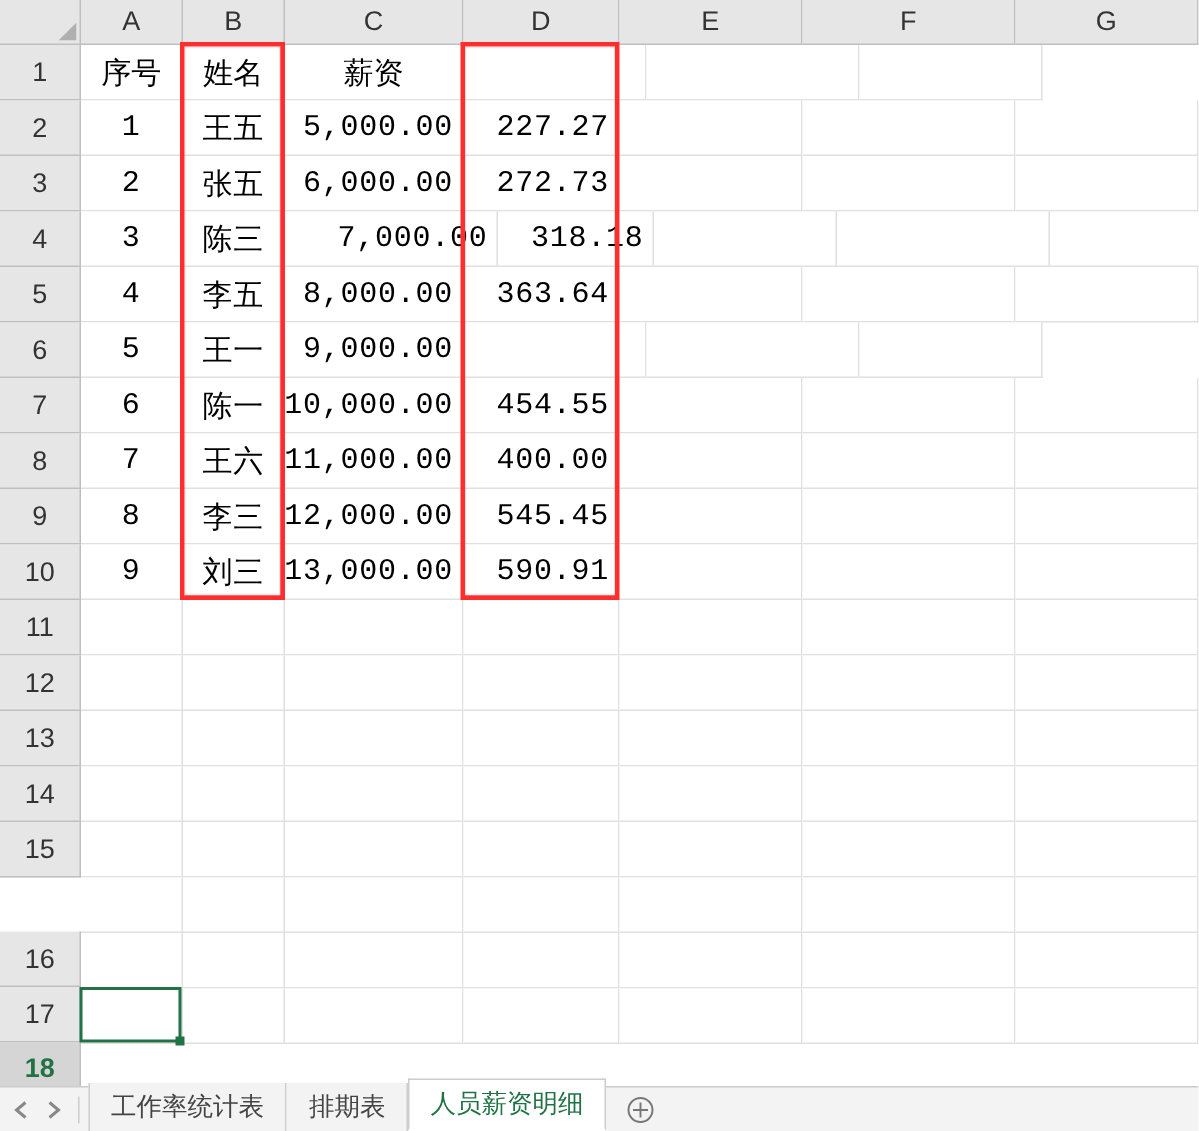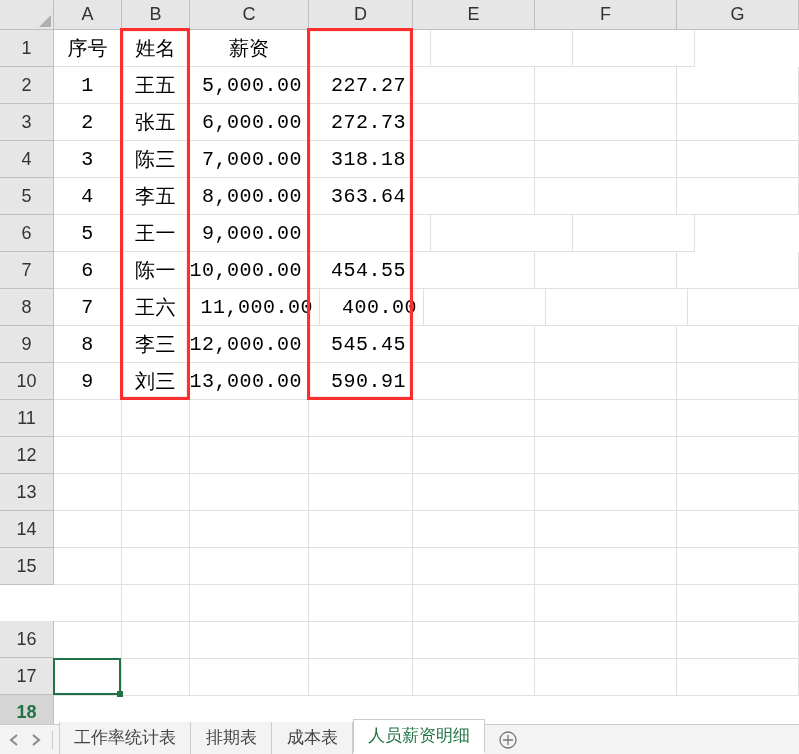--- a/index.html
+++ b/index.html
@@ -109,21 +109,21 @@
           <div class="cell data-cell center" style="width: 68px; height: 37px;">张五</div>
           <div class="cell data-cell right" style="width: 119px; height: 37px;">6,000.00</div>
           <div class="cell data-cell right" style="width: 104px; height: 37px;">272.73</div>
           <div class="cell" style="width: 122px; height: 37px;"></div>
           <div class="cell" style="width: 142px; height: 37px;"></div>
           <div class="cell" style="width: 122px; height: 37px;"></div>
         </div>
         <div class="cell-row">
           <div class="cell data-cell center" style="width: 68px; height: 37px;">3</div>
           <div class="cell data-cell center" style="width: 68px; height: 37px;">陈三</div>
-          <div class="cell data-cell right" style="width: 119px; height: 37px;">7,000.00</div>
+          <div class="cell data-cell right" style="width: 142px; height: 37px;">7,000.00</div>
           <div class="cell data-cell right" style="width: 104px; height: 37px;">318.18</div>
           <div class="cell" style="width: 122px; height: 37px;"></div>
           <div class="cell" style="width: 142px; height: 37px;"></div>
           <div class="cell" style="width: 122px; height: 37px;"></div>
         </div>
         <div class="cell-row">
           <div class="cell data-cell center" style="width: 68px; height: 37px;">4</div>
           <div class="cell data-cell center" style="width: 68px; height: 37px;">李五</div>
           <div class="cell data-cell right" style="width: 119px; height: 37px;">8,000.00</div>
           <div class="cell data-cell right" style="width: 104px; height: 37px;">363.64</div>
@@ -144,21 +144,21 @@
           <div class="cell data-cell center" style="width: 68px; height: 37px;">陈一</div>
           <div class="cell data-cell right" style="width: 119px; height: 37px;">10,000.00</div>
           <div class="cell data-cell right" style="width: 104px; height: 37px;">454.55</div>
           <div class="cell" style="width: 122px; height: 37px;"></div>
           <div class="cell" style="width: 142px; height: 37px;"></div>
           <div class="cell" style="width: 122px; height: 37px;"></div>
         </div>
         <div class="cell-row">
           <div class="cell data-cell center" style="width: 68px; height: 37px;">7</div>
           <div class="cell data-cell center" style="width: 68px; height: 37px;">王六</div>
-          <div class="cell data-cell right" style="width: 130px; height: 37px;">11,000.00</div>
+          <div class="cell data-cell right" style="width: 119px; height: 37px;">11,000.00</div>
           <div class="cell data-cell right" style="width: 104px; height: 37px;">400.00</div>
           <div class="cell" style="width: 122px; height: 37px;"></div>
           <div class="cell" style="width: 142px; height: 37px;"></div>
           <div class="cell" style="width: 122px; height: 37px;"></div>
         </div>
         <div class="cell-row">
           <div class="cell data-cell center" style="width: 68px; height: 37px;">8</div>
           <div class="cell data-cell center" style="width: 68px; height: 37px;">李三</div>
           <div class="cell data-cell right" style="width: 119px; height: 37px;">12,000.00</div>
           <div class="cell data-cell right" style="width: 104px; height: 37px;">545.45</div>
@@ -269,21 +269,20 @@
     <span class="nav-btn">
       <svg width="10" height="12">
             <path d="M2 1 L8 6 L2 11" fill="none" stroke="#888" stroke-width="2"></path>
           </svg>
     </span>
     <span class="tab-divider"></span>
   </div>
   <div class="tabs" id="tabs">
         <div class="tab">工作率统计表</div>
         <div class="tab">排期表</div>
-        <div class="tab">成本表</div>
         <div class="tab active">人员薪资明细</div>
       </div>
   <span class="add-sheet">
     <svg width="18" height="18">
           <circle cx="9" cy="9" r="8" fill="none" stroke="#777" stroke-width="1.3"></circle>
           <path d="M9 4 L9 14 M4 9 L14 9" stroke="#777" stroke-width="1.3"></path>
         </svg>
   </span>
   <div class="spacer"></div>
 </div>

